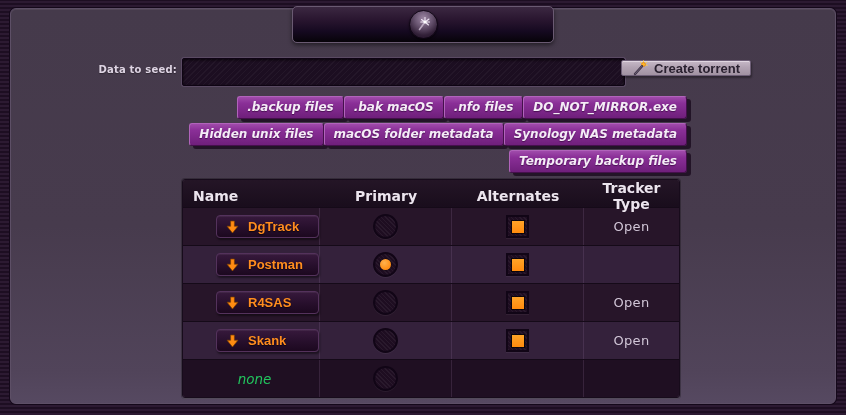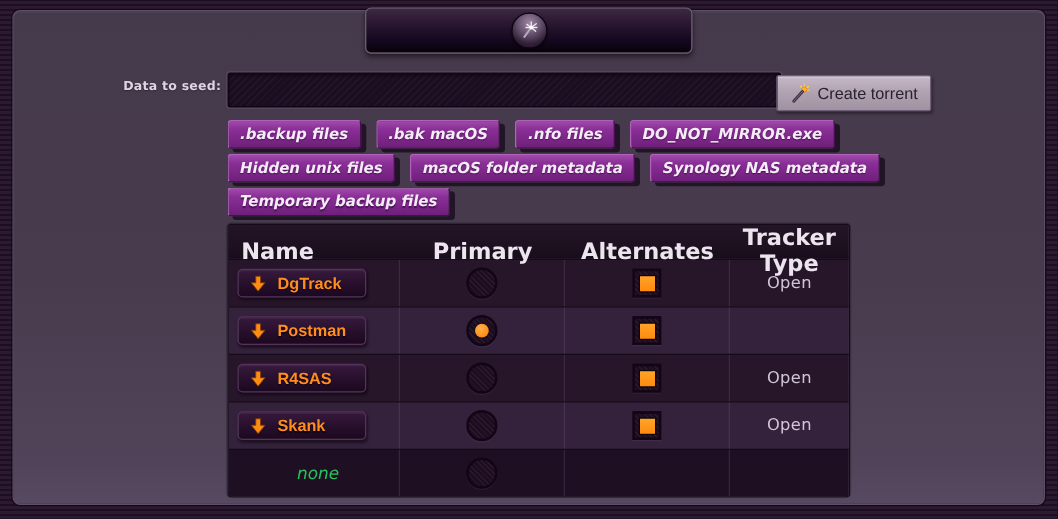--- a/index.html
+++ b/index.html
@@ -47,68 +47,68 @@
   .seed-input{
     position:absolute;left:171px;top:49px;width:425px;height:26px;
     background-color:#1c0e21;
     background-image:repeating-linear-gradient(135deg,rgba(255,255,255,0.035) 0 1px,transparent 1px 4px);
     border:1px solid #0e0413;
     box-shadow:0 0 0 1px #5a4a63, inset 0 1px 3px rgba(0,0,0,0.7);
     border-radius:2px;color:#e9def1;font-size:13px;padding:0 8px;
     outline:none;
   }
   .create-btn{
-    position:absolute;left:610px;top:51px;height:29px;
+    position:absolute;left:610px;top:51px;height:16px;
     background:linear-gradient(180deg,#c6b9c7 0%,#b2a3b3 45%,#a192a2 100%);
     border:1px solid #6e5f77;border-radius:2px;
     box-shadow:inset 0 1px 0 #e0d6e1, 1px 2px 2px rgba(0,0,0,0.35);
-    color:#2a2130;font-size:13px;font-weight:normal;
+    color:#2a2130;font-size:13px;font-weight:bold;
     display:flex;align-items:center;gap:6px;padding:0 10px;cursor:pointer;text-align:center;
   }
   
   .chips{
     position:absolute;left:171px;top:87px;width:505px;
     display:flex;flex-direction:column;gap:4px;
   }
-  .chip-line{display:flex;gap:12px;}
+  .chip-line{display:flex;justify-content:flex-end;}
   .chip{
     background:linear-gradient(180deg,#a04bab 0%,#8a2f97 30%,#6f1f7b 100%);
     border:1px solid #b163bb;border-bottom-color:#45104c;border-right-color:#45104c;
     box-shadow:4px 3px 0 rgba(23,8,27,0.75);
     border-radius:3px;
     color:#f5ecf7;font-size:12px;font-weight:bold;font-style:italic;
     padding:3px 9px 4px;white-space:nowrap;cursor:pointer;
     text-shadow:0 1px 1px rgba(40,0,48,0.6);
   }
   
   .tracker-table{
     position:absolute;left:171px;top:170px;width:496px;
     border:1px solid #170b1b;border-radius:3px;overflow:hidden;
     box-shadow:0 1px 0 rgba(255,255,255,0.10), 0 0 0 1px rgba(0,0,0,0.25);
   }
   .t-head{
     display:grid;grid-template-columns:137px 132px 132px 95px;
     background:linear-gradient(180deg,#241526 0%,#190d1c 100%);
     height:27px;align-items:center;
-    color:#ece5ee;font-size:18px;font-weight:bold;
+    color:#ece5ee;font-size:14px;font-weight:bold;
   }
   .t-head .hc{text-align:center;}
   .t-head .hc.first{text-align:left;padding-left:10px;}
   .t-row{
     display:grid;grid-template-columns:137px 132px 132px 95px;
     height:37px;align-items:center;
     border-top:1px solid #150a18;
   }
   .t-row.dark{background:#271529;}
   .t-row.light{background:#34213b;}
   .t-row.none{background:#1f0f22;}
   .t-cell{display:flex;align-items:center;justify-content:center;height:100%;
     border-right:1px solid rgba(140,110,150,0.22);}
   .t-cell.last{border-right:none;text-align:center;}
-  .t-cell.name{justify-content:flex-start;padding-left:7px;}
+  .t-cell.name{justify-content:flex-end;padding-left:7px;}
   .tracker-btn{
     display:flex;align-items:center;gap:9px;
     width:103px;height:23px;padding:0 9px;
     background:linear-gradient(180deg,#37193c 0%,#270f2c 55%,#1c081f 100%);
     border:1px solid #54325c;border-radius:4px;
     box-shadow:1px 2px 2px rgba(0,0,0,0.45), inset 0 1px 0 rgba(255,255,255,0.06);
     color:#ff8d1f;font-weight:bold;font-size:13px;cursor:pointer;
     text-shadow:0 1px 1px rgba(0,0,0,0.6);
   }
   .none-label{

